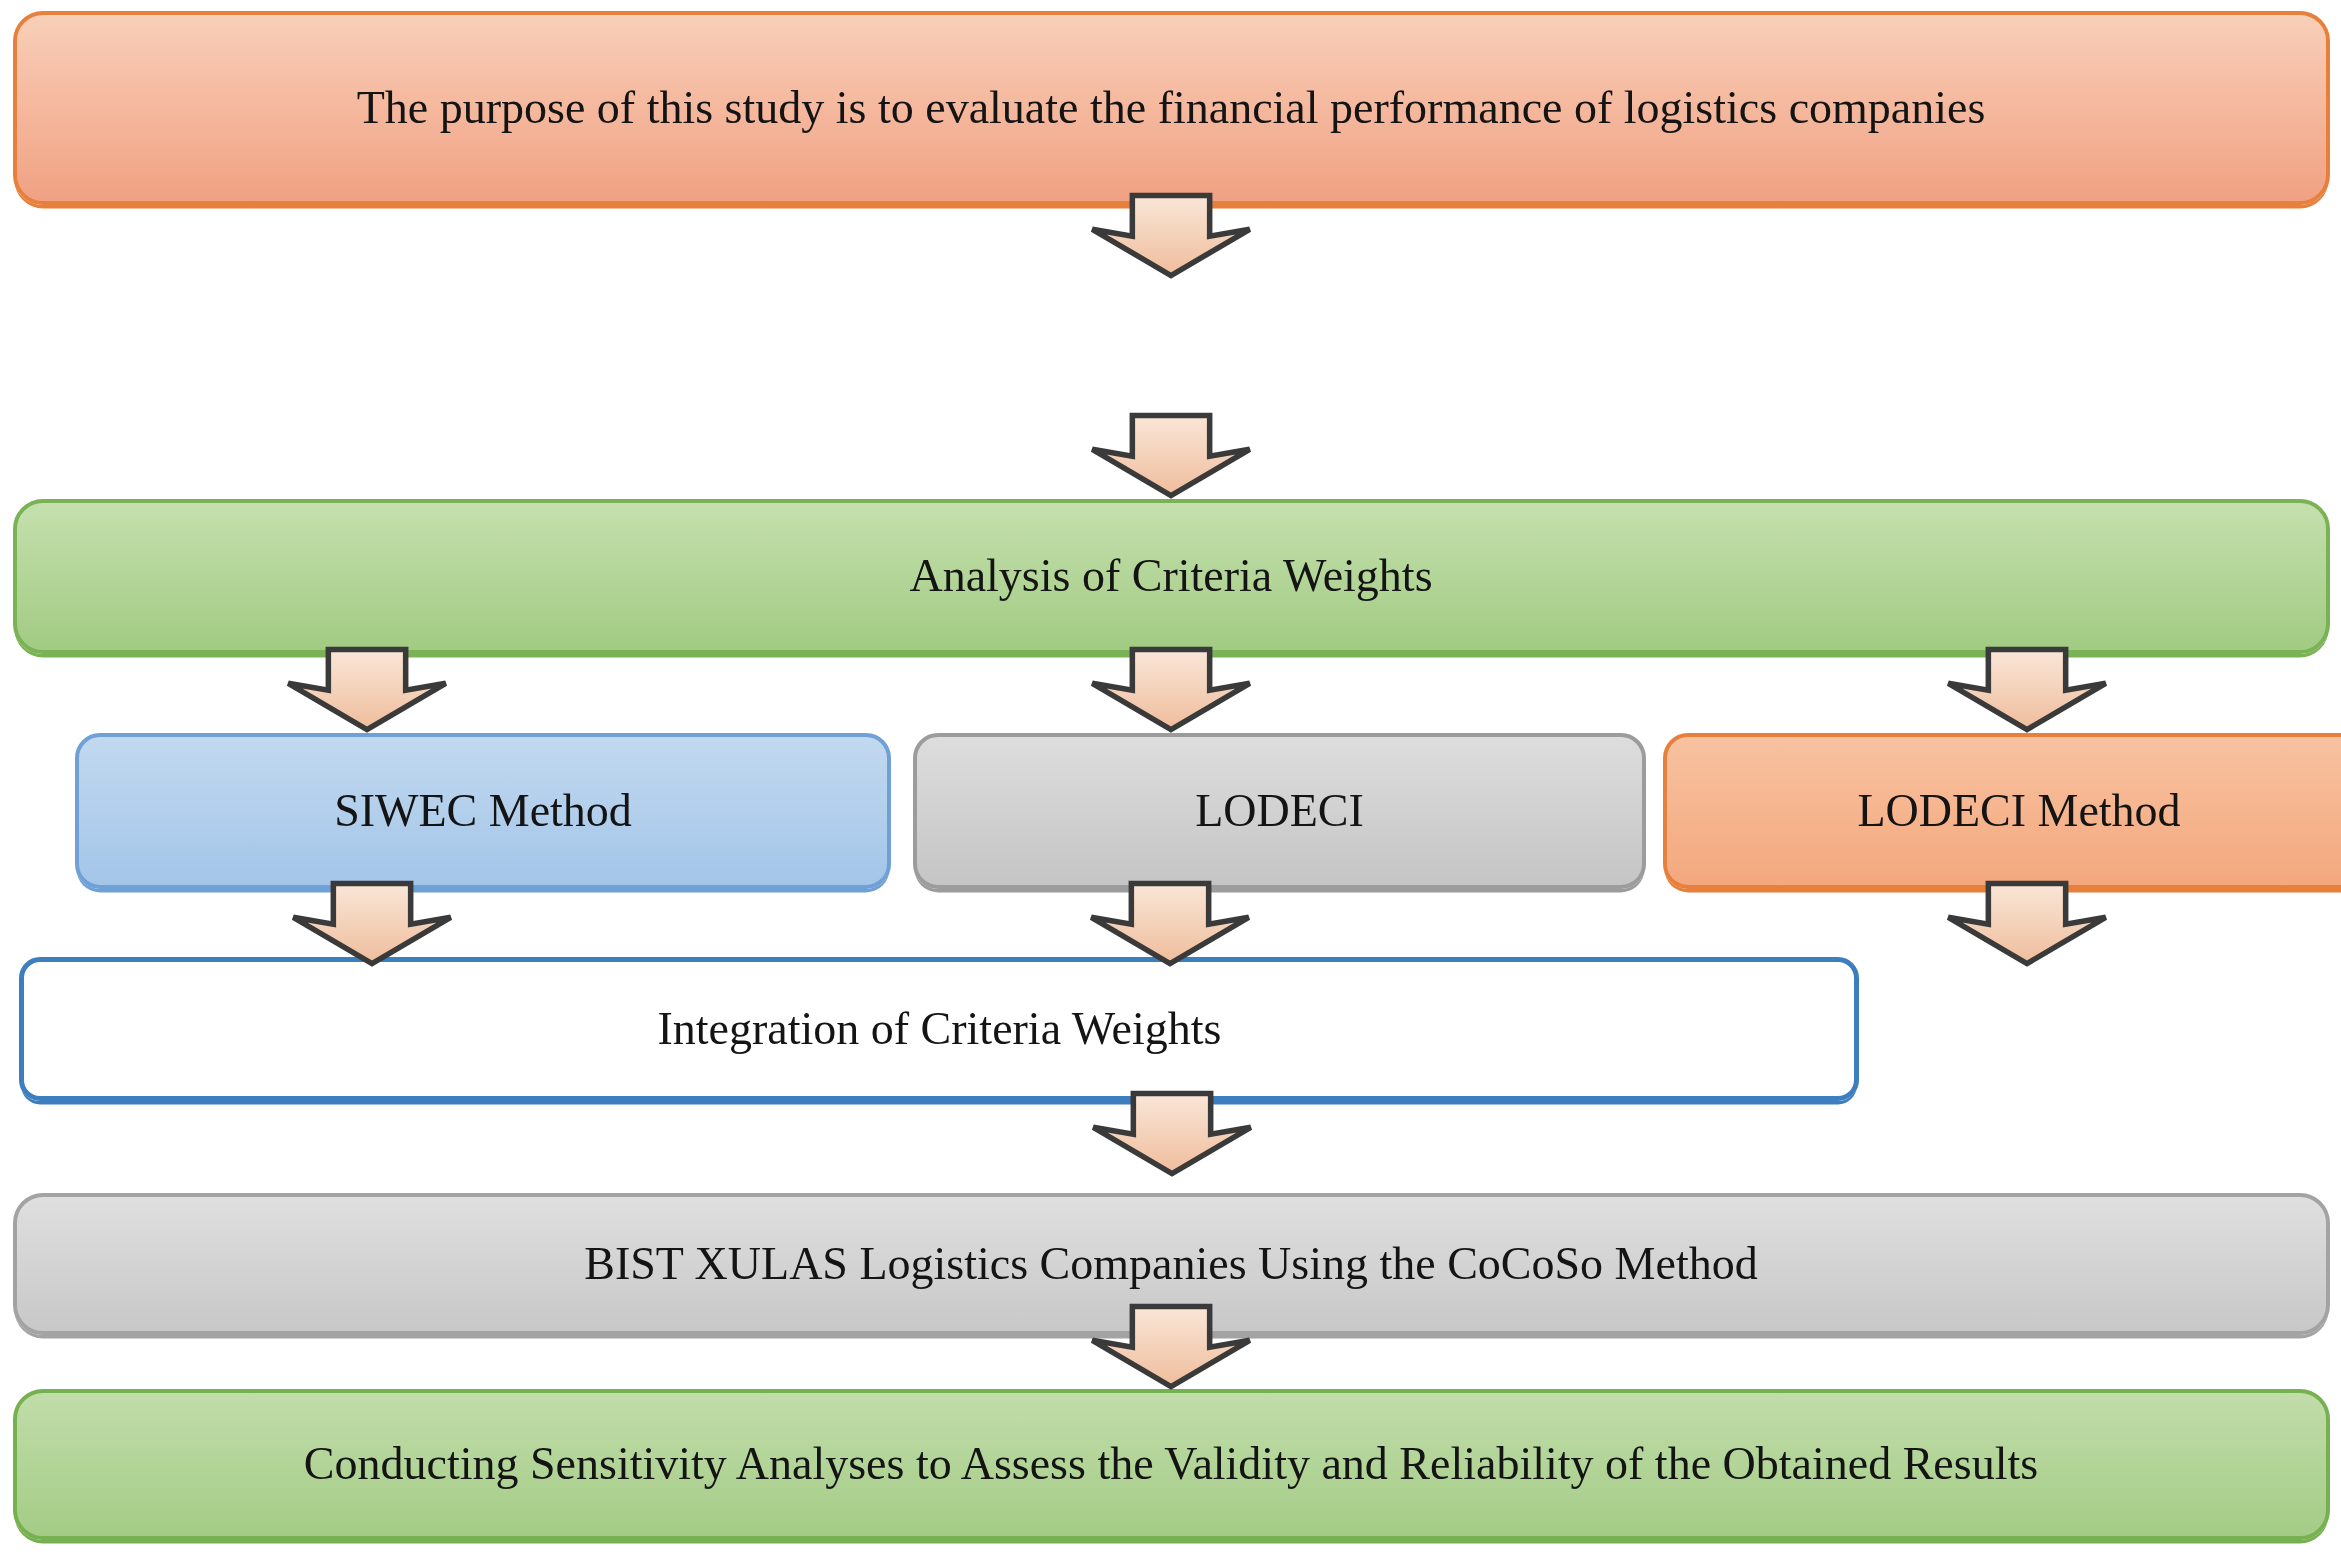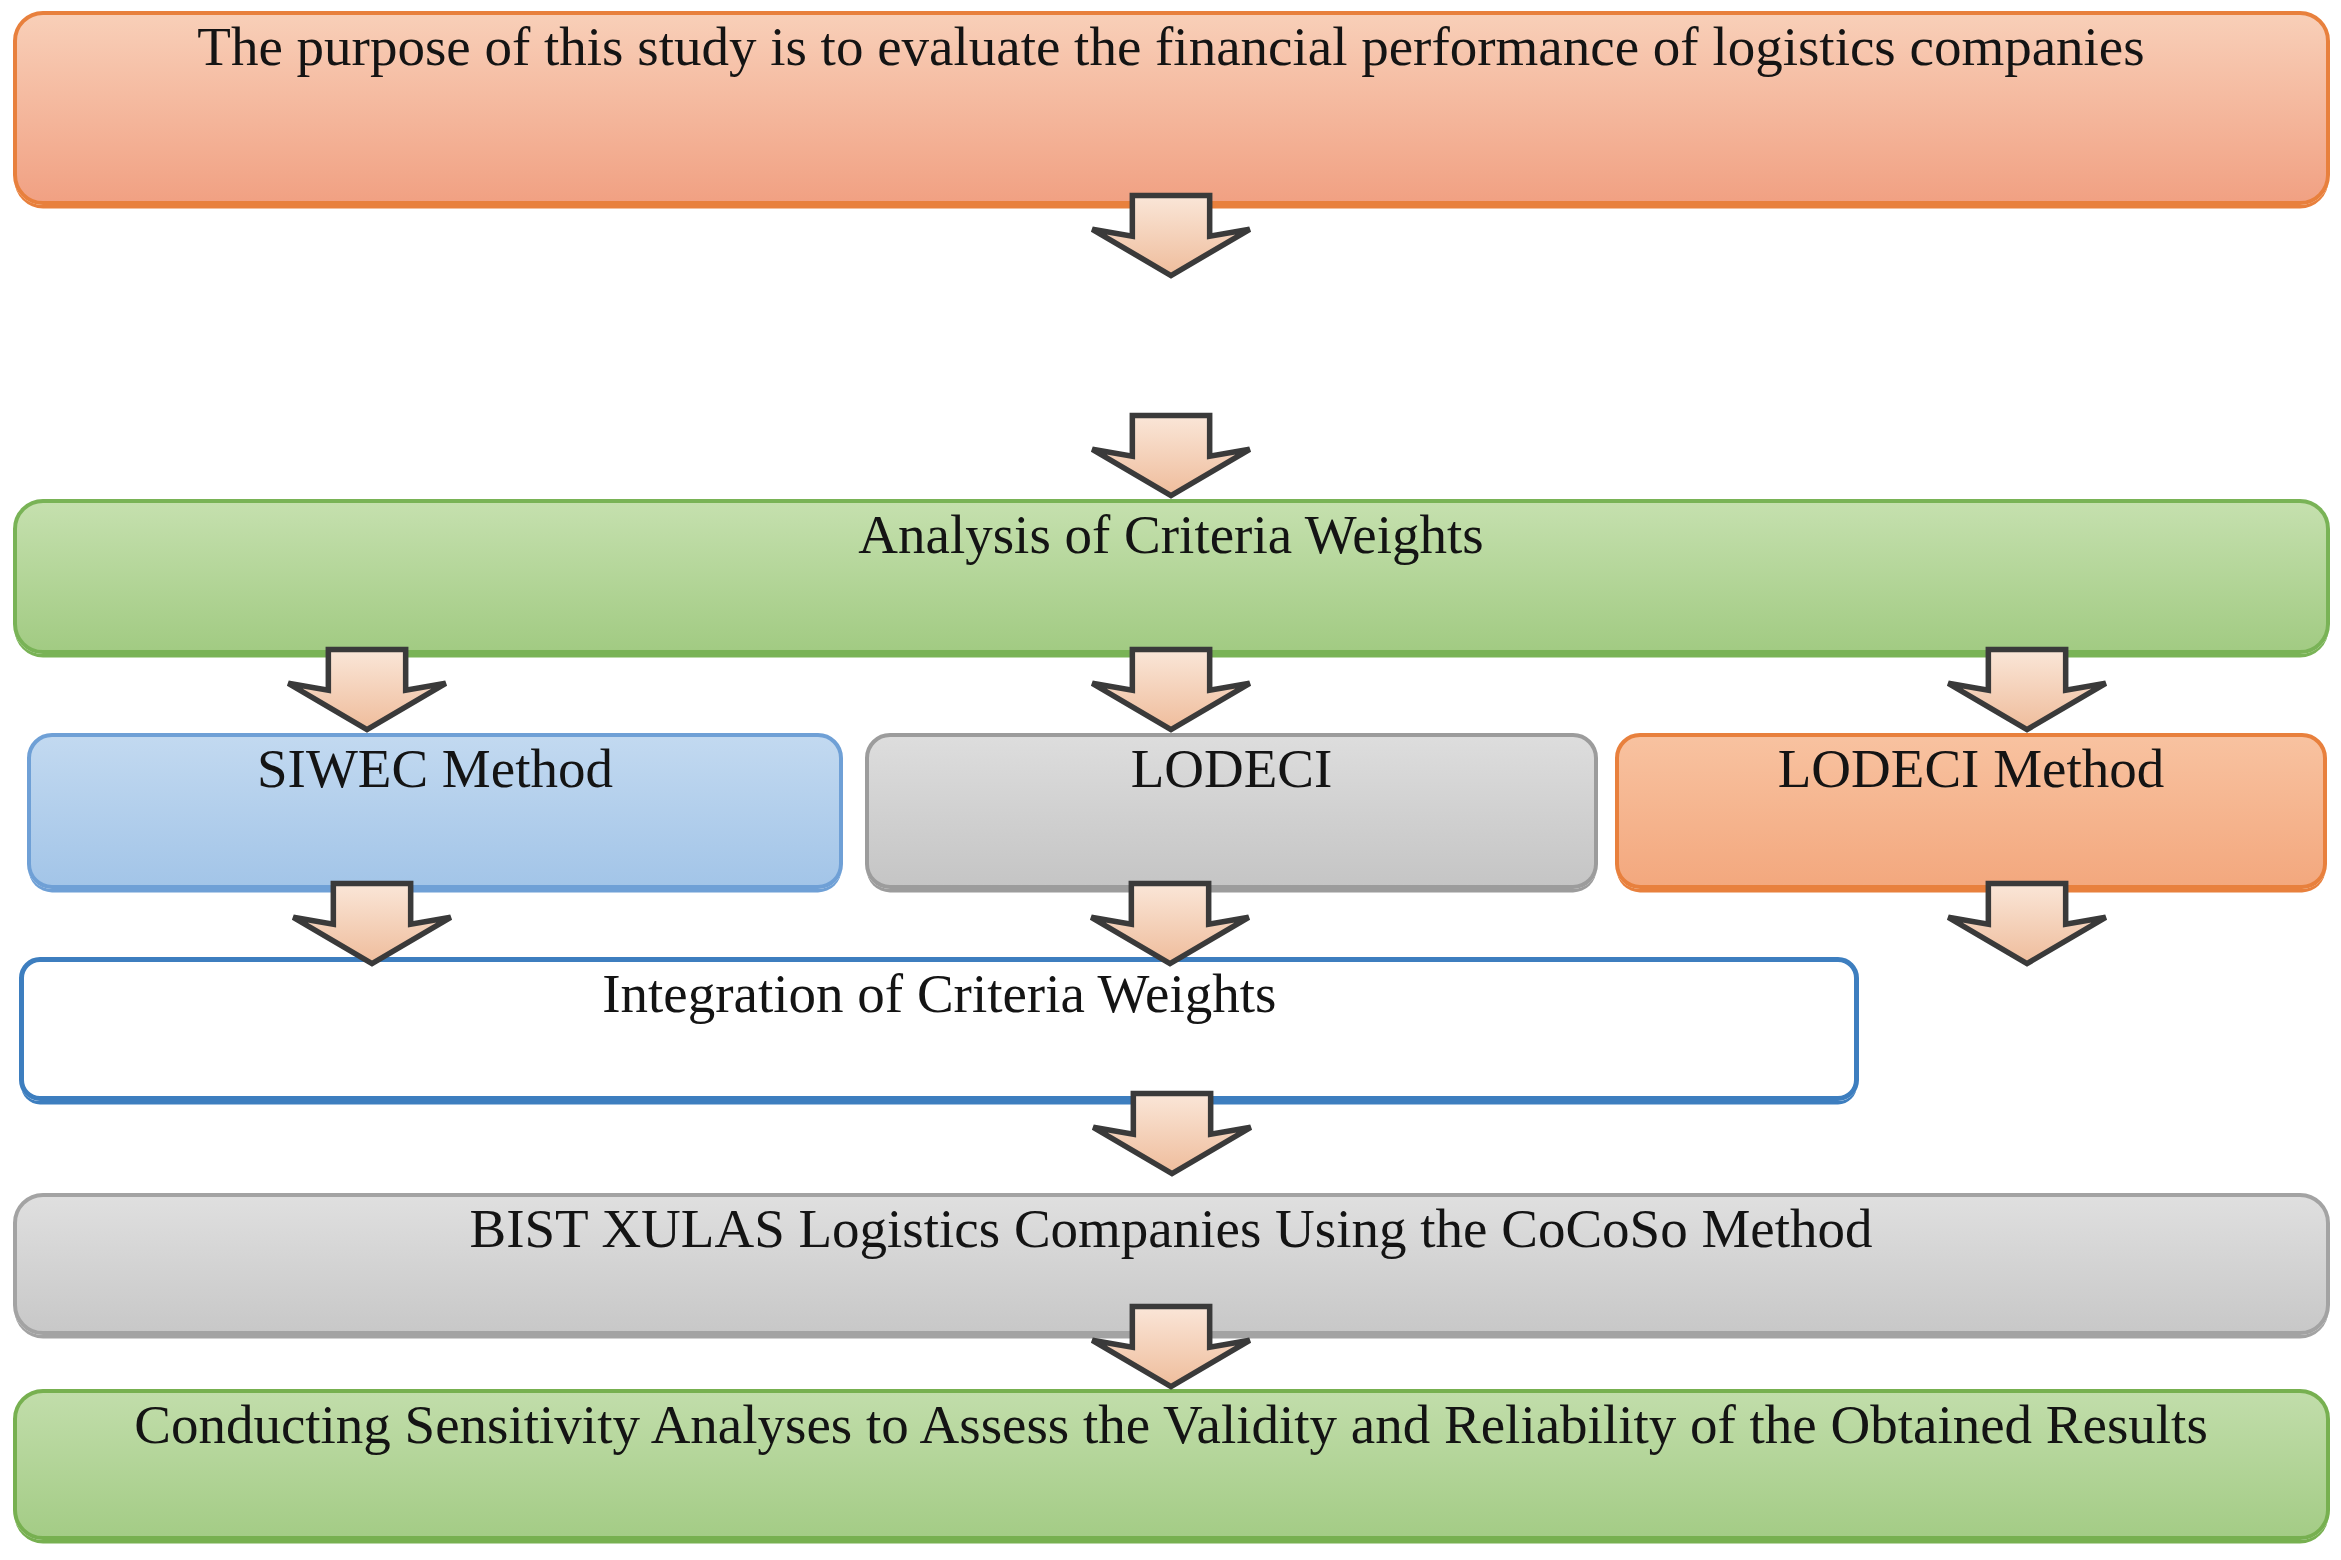--- a/index.html
+++ b/index.html
@@ -8,33 +8,34 @@
     width:2342px;
     height:1560px;
     background:#ffffff;
     font-family:"Liberation Serif","DejaVu Serif",serif;
     overflow:hidden;
   }
   .node{
     position:absolute;
     box-sizing:border-box;
     display:flex;
+    align-items:center;
     justify-content:center;
     text-align:center;
     background:linear-gradient(to bottom, var(--fill-top), var(--fill-bottom));
     border:4.2px solid var(--border);
     box-shadow:0 4.8px 0 -1.4px var(--border);
     color:#141414;
-    font-size:55px;
+    font-size:46px;
     line-height:1.15;
     z-index:1;
   }
   .node .lbl{padding:0 39px;}
   .r40{border-radius:30px;}
-  .r34{border-radius:25px;}
+  .r34{border-radius:25px;margin-left:48px;}
   .r28{border-radius:21px;}
 
   
   .n-purpose     {left:12.5px;  top:11px;   width:2317px; height:194px;}
   .n-literature  {left:12.5px;  top:282px;  width:2317px; height:138px;}
   .n-weights     {left:12.5px;  top:499px;  width:2317px; height:155px;}
   .n-siwec       {left:27px;  top:733px; width:816px; height:156px;}
   .n-merec       {left:865px;top:733px; width:733px; height:156px;}
   .n-lodeci      {left:1615px;top:733px; width:712px; height:156px;}
   .n-integration {left:19.4px;  top:957px; width:1840px; height:144px; border-width:5.5px; box-shadow:0 5.5px 0 -2.1px var(--border);}

